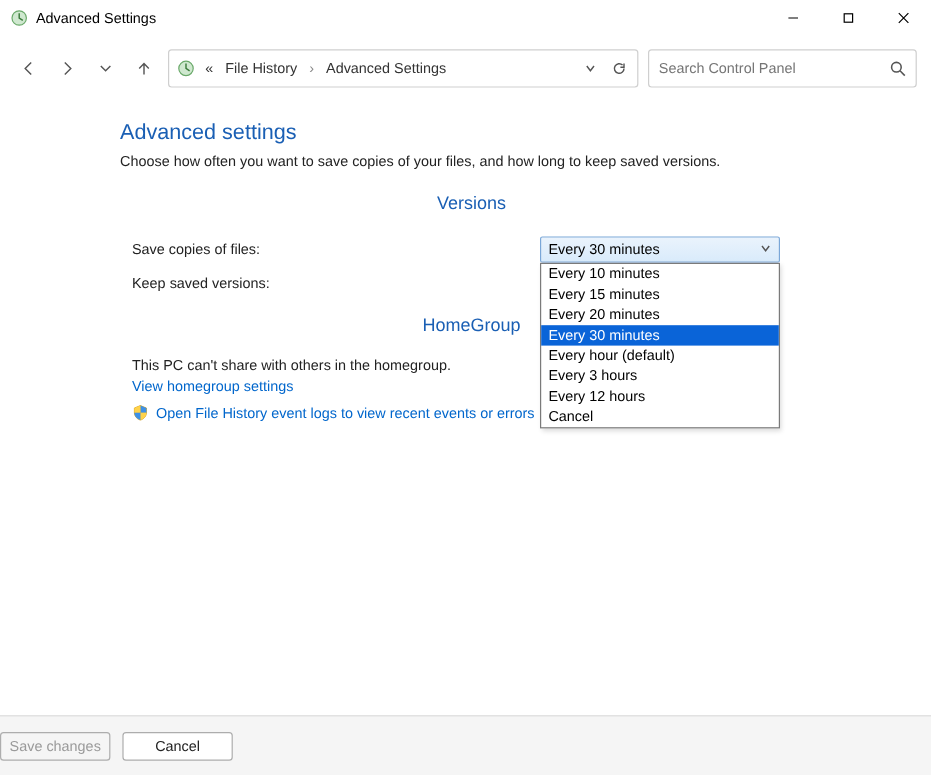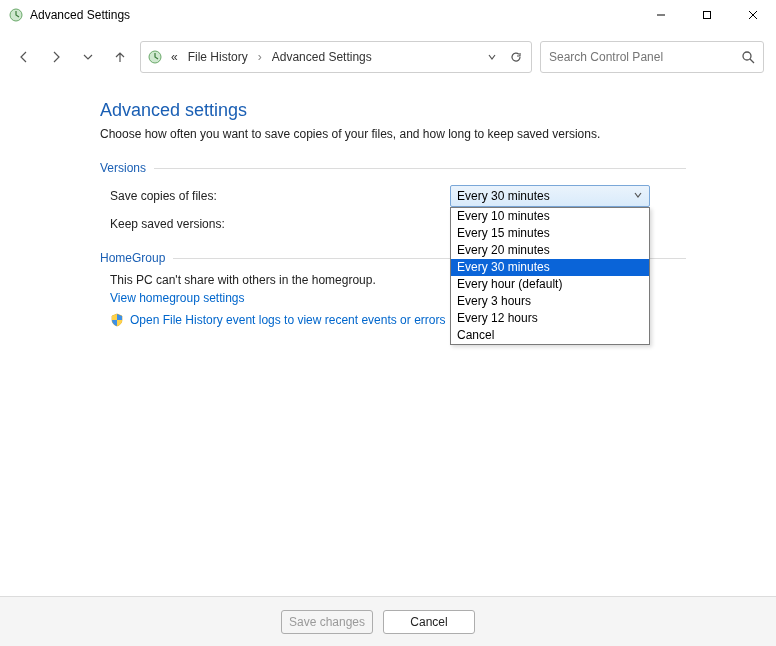--- a/index.html
+++ b/index.html
@@ -65,22 +65,22 @@
   .h1 { color: #0a6a3a; }
   
   .h1 { color: #0d6c3e; }
 
   
   .h1 { color: #1a5fb4; font-weight: 400; }
 
   .subtext { font-size: 12px; color: #222; margin-top: 6px; }
 
   .section-h {
-    font-size: 12px; color: #1a5fb4; margin-top: 20px;
-    display: flex; align-items: center; gap: 8px;
+    font-size: 15px; color: #1a5fb4; margin-top: 20px;
+    display: flex; align-items: center; gap: 8px; flex-direction: column;
   }
   .section-h .section-label { flex: 0 0 auto; }
   .section-h .section-line {
     flex: 1 1 auto; height: 1px; background: #dcdcdc;
   }
 
   .form-row {
     display: flex; align-items: center; font-size: 12px; color: #222;
     margin-top: 10px;
   }
@@ -110,21 +110,21 @@
   .link-with-icon { display:flex; align-items:center; gap:6px; padding-left:10px; margin-top:8px;}
   .link-with-icon .shield {
     width:14px; height:14px;
   }
   .link-with-icon a { font-size:12px; color:#0066cc; text-decoration:none; }
 
   
   .footer {
     position: absolute; bottom: 0; left: 0; right: 0; height: 50px;
     border-top: 1px solid #dcdcdc; background: #f5f5f5;
-    display: flex; align-items: center; justify-content: center; gap: 10px;
+    display: flex; align-items: center; justify-content: flex-start; gap: 10px;
     padding-right: 20px;
   }
   .btn {
     min-width: 92px; height: 24px; font-size: 12px;
     border: 1px solid #adadad; background: #ffffff; border-radius: 3px;
     display: flex; align-items: center; justify-content: center; color: #222;
   }
   .btn.disabled { color: #9a9a9a; background: #f5f5f5; }
 
 </style>

